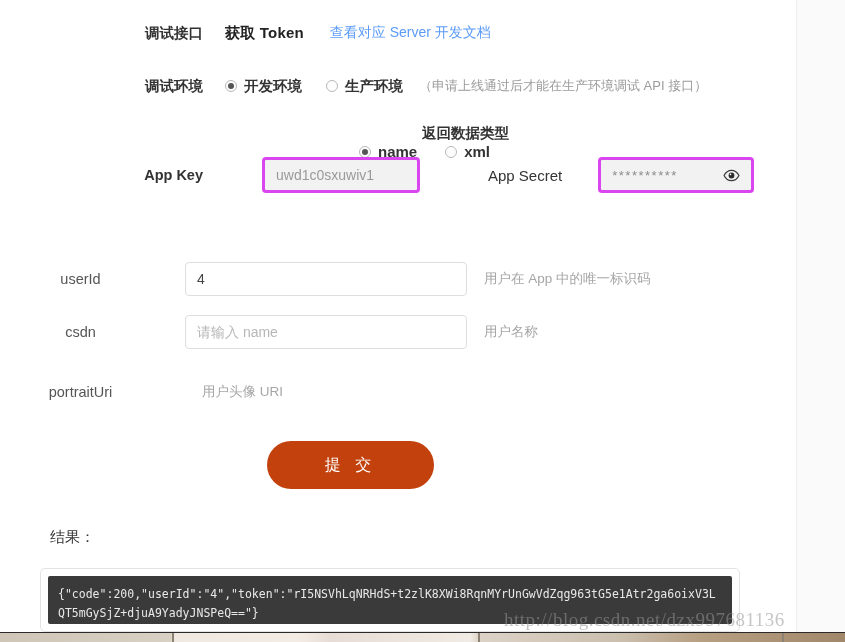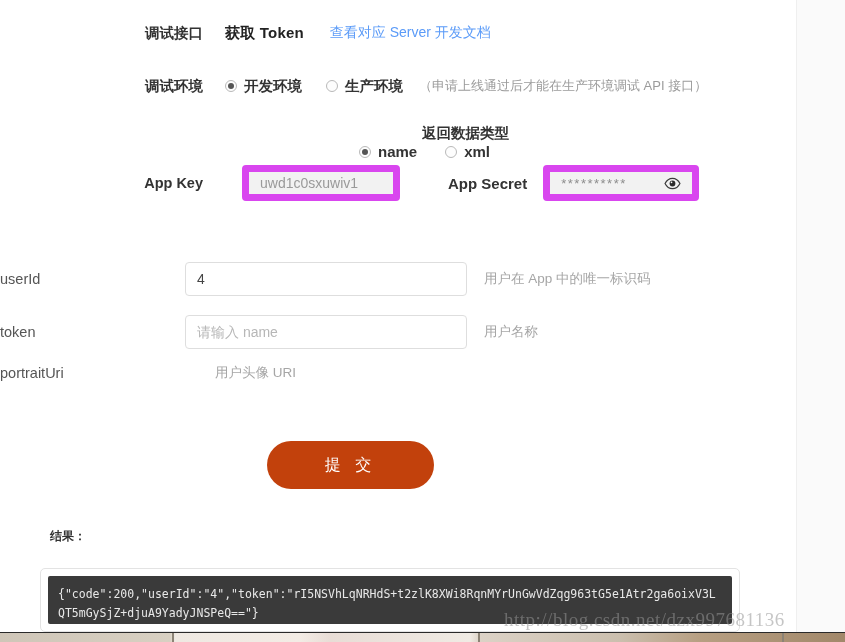--- a/index.html
+++ b/index.html
@@ -112,31 +112,31 @@
 
   
   #row-type { top: 124px; flex-direction: column; }
   #row-type .radio-text {
     font-weight: bold;
     font-size: 15px;
   }
   #row-type .radio-item { margin-right: 28px; }
 
   
-  #row-keys { top: 164px; height: 38px; }
+  #row-keys { top: 156px; height: 38px; gap: 20px; }
   .key-label {
-    font-weight: bold;
+    font-weight: normal;
     font-size: 15px;
     color: #333;
     white-space: nowrap;
   }
   .readonly-box {
     width: 158px;
     height: 36px;
-    border: 7px solid #d946ef;
+    border: 3px solid #d946ef;
     border-radius: 4px;
     background: #f2f2f2;
     display: flex;
     align-items: center;
     padding: 0 11px;
     box-sizing: border-box;
     color: #9a9a9a;
     font-size: 14px;
     margin-left: 17px;
   }
@@ -162,25 +162,25 @@
   .param-row {
     position: absolute;
     left: 0;
     width: 797px;
     height: 34px;
     display: flex;
     align-items: center;
   }
   #row-userid      { top: 262px; }
   #row-name        { top: 315px; }
-  #row-portraituri { top: 356px; gap: 13px; }
+  #row-portraituri { top: 375px; }
 
   .param-label {
     width: 185px;
-    text-align: left;
+    text-align: center;
     padding-right: 24px;
     box-sizing: border-box;
     color: #555;
     font-size: 14.5px;
     white-space: nowrap;
   }
   .param-input {
     width: 282px;
     height: 34px;
     border: 1px solid #dedede;
@@ -223,22 +223,22 @@
     letter-spacing: 5px;
     cursor: pointer;
     font-family: "Liberation Sans", sans-serif;
   }
 
   
   #result-title {
     position: absolute;
     left: 50px;
     top: 528px;
-    font-weight: bold;
-    font-size: 12px;
+    font-weight: normal;
+    font-size: 15px;
     color: #333;
   }
   #result-panel {
     position: absolute;
     left: 40px;
     top: 568px;
     width: 700px;
     height: 64px;
     border: 1px solid #e3e3e3;
     border-radius: 5px;
@@ -356,21 +356,21 @@
     </div>
   </div>
 
   <div class="param-row" id="row-userid">
     <div class="param-label">userId</div>
     <input class="param-input" type="text" value="4" style="">
     <div class="param-hint">用户在 App 中的唯一标识码</div>
   </div>
 
   <div class="param-row" id="row-name">
-    <div class="param-label">token</div>
+    <div class="param-label">csdn</div>
     <input class="param-input" type="text" placeholder="请输入 name" style="">
     <div class="param-hint">用户名称</div>
   </div>
 
   <div class="param-row" id="row-portraituri">
     <div class="param-label">portraitUri</div>
     <div class="param-hint">用户头像 URI</div>
   </div>
 
   <div id="submit-wrap">

